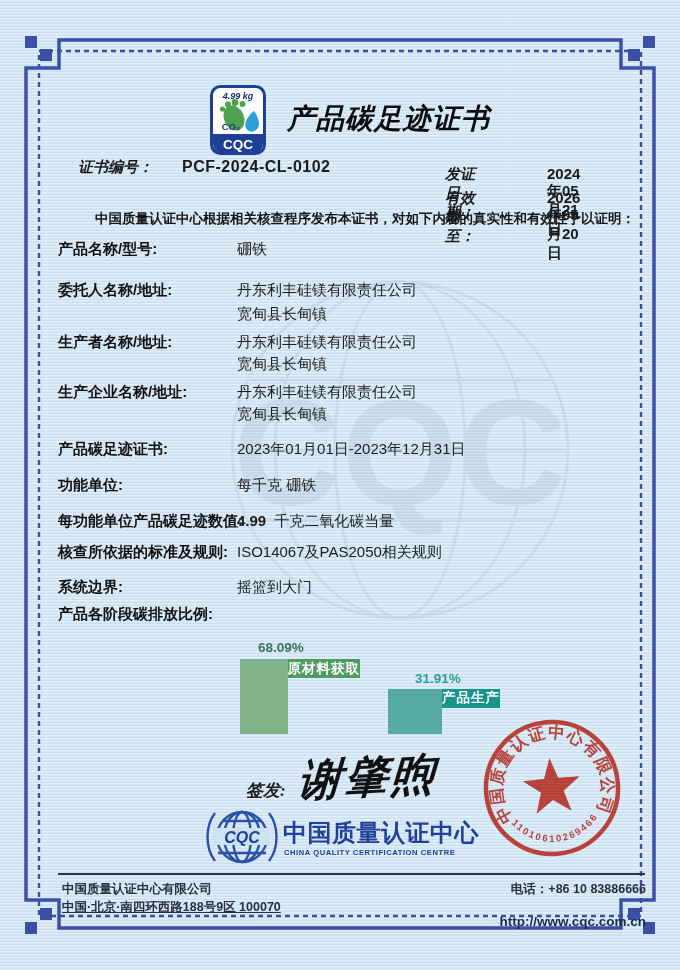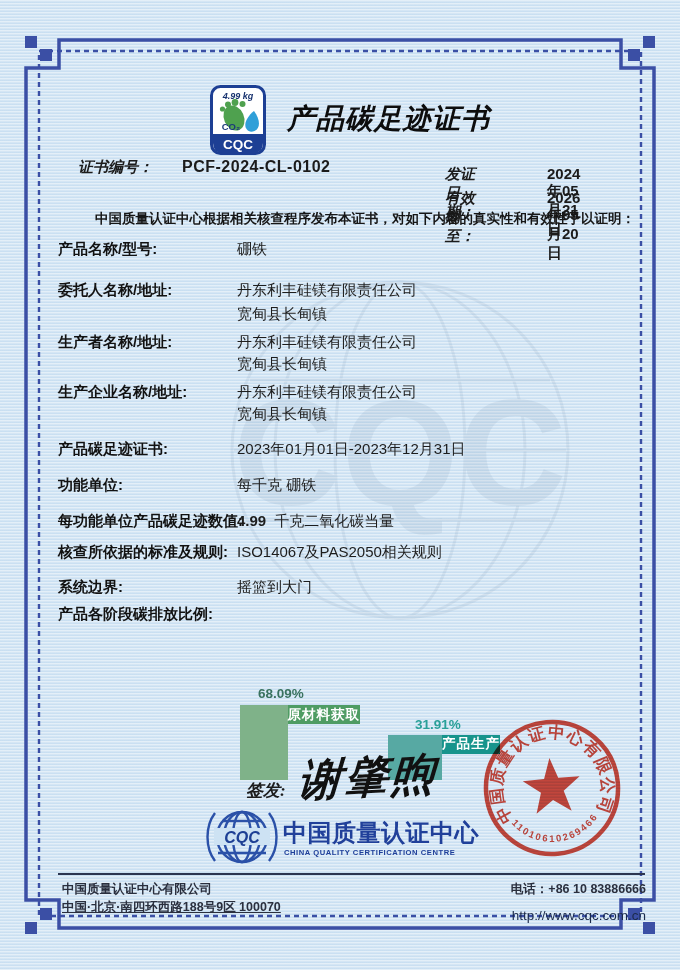--- a/index.html
+++ b/index.html
@@ -28,21 +28,21 @@
   .intro{left:95px;top:210px;width:560px;font-size:13.5px;font-weight:600;color:#161616;white-space:nowrap;}
 
   
   .frow{left:0;width:680px;height:0;}
   .flabel{position:absolute;left:58px;top:0;font-size:15px;font-weight:800;color:#121212;white-space:nowrap;}
   .fvalue{position:absolute;left:237px;top:0;font-size:15px;font-weight:500;color:#1d1d1d;white-space:nowrap;}
   .fvalue2{position:absolute;left:237px;top:24px;font-size:15px;font-weight:500;color:#1d1d1d;white-space:nowrap;}
   .fbold{font-weight:800;margin-right:8px;}
 
   
-  #chart-area{left:0;top:630px;width:680px;height:104px;z-index:2;margin-top:46px;}
+  #chart-area{left:0;top:630px;width:680px;height:104px;z-index:2;}
   .bar{position:absolute;bottom:0;display:flex;flex-direction:row;}
   .bar-body{flex:1;}
   .bar-band{height:19px;display:flex;align-items:center;justify-content:center;
             color:#fff;font-size:13.5px;font-weight:700;letter-spacing:1px;}
   .pct{position:absolute;font-size:13.5px;font-weight:800;}
 
   
   .sign-label{left:246px;top:779px;font-size:17px;}
   .sign-name{left:298px;top:748px;font-size:44px;font-weight:600;color:#111;
              transform:rotate(-3deg) skewX(-6deg);letter-spacing:2px;font-style:italic;}
@@ -51,21 +51,21 @@
 
   
   #stamp{position:absolute;left:472px;top:708px;z-index:5;mix-blend-mode:multiply;opacity:.92;}
 
   
   .footer-rule{left:58px;top:873px;width:587px;height:2px;background:#2c3550;z-index:2;}
   .footer-l1{left:62px;top:881px;font-size:12.5px;font-weight:600;color:#2a2f3e;}
   .footer-l2{left:62px;top:899px;font-size:12.5px;font-weight:600;color:#2a2f3e;text-decoration:underline;}
   .footer-r{left:346px;top:881px;width:300px;text-align:right;}
   .footer-r1{font-size:12.5px;font-weight:600;color:#2a2f3e;}
-  .footer-r2{font-size:13.5px;font-weight:400;color:#1b2a4a;margin-top:10px;}
+  .footer-r2{font-size:13.5px;font-weight:700;color:#1b2a4a;margin-top:16px;}
 </style>
 </head>
 <body>
 
 <div id="page">
 
   <svg id="watermark" width="380" height="380" viewBox="0 0 380 380">
     <g fill="none" stroke="#6f8aa8" stroke-width="3">
       <circle cx="190" cy="190" r="168"></circle>
       <ellipse cx="190" cy="190" rx="65" ry="168"></ellipse>

